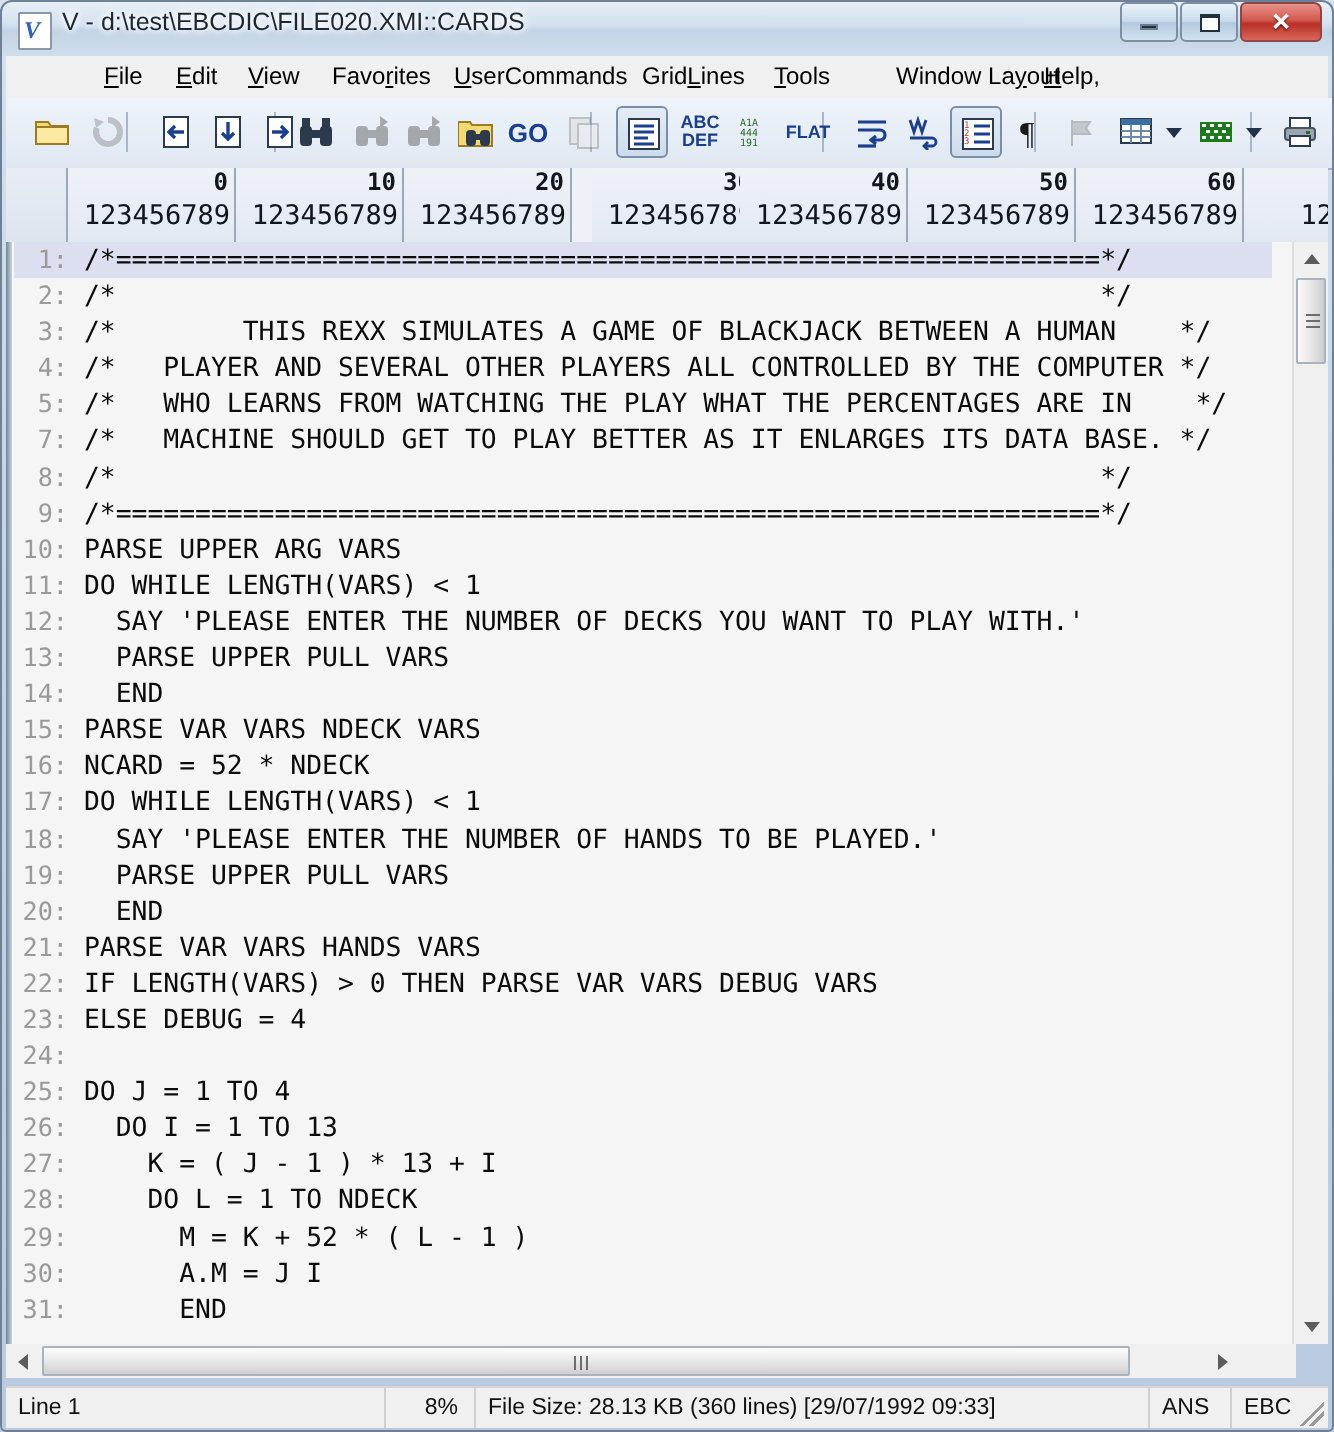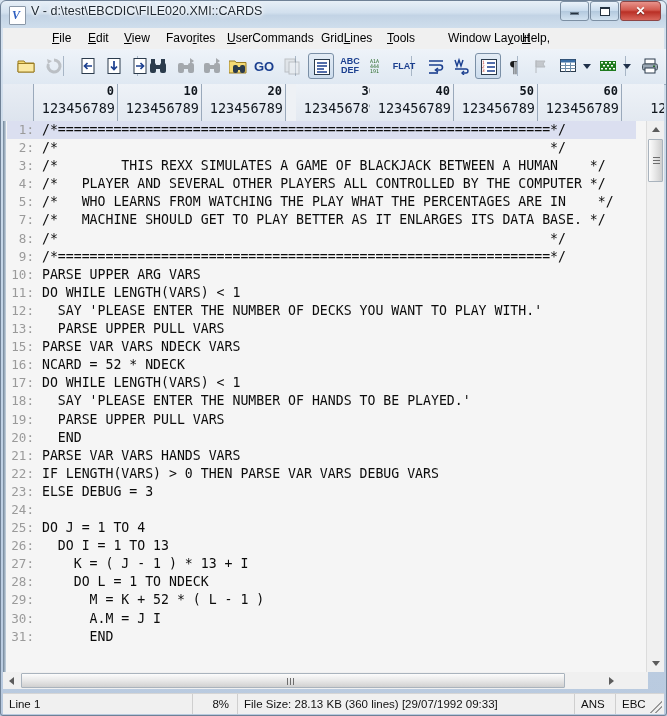--- a/index.html
+++ b/index.html
@@ -592,29 +592,30 @@
         <div class="crow"><span class="ln">3:</span><span class="cl"> /*        THIS REXX SIMULATES A GAME OF BLACKJACK BETWEEN A HUMAN    */</span></div>
         <div class="crow"><span class="ln">4:</span><span class="cl"> /*   PLAYER AND SEVERAL OTHER PLAYERS ALL CONTROLLED BY THE COMPUTER */</span></div>
         <div class="crow"><span class="ln">5:</span><span class="cl"> /*   WHO LEARNS FROM WATCHING THE PLAY WHAT THE PERCENTAGES ARE IN    */</span></div>
         <div class="crow"><span class="ln">7:</span><span class="cl"> /*   MACHINE SHOULD GET TO PLAY BETTER AS IT ENLARGES ITS DATA BASE. */</span></div>
         <div class="crow"><span class="ln">8:</span><span class="cl"> /*                                                              */</span></div>
         <div class="crow"><span class="ln">9:</span><span class="cl"> /*==============================================================*/</span></div>
         <div class="crow"><span class="ln">10:</span><span class="cl"> PARSE UPPER ARG VARS</span></div>
         <div class="crow"><span class="ln">11:</span><span class="cl"> DO WHILE LENGTH(VARS) &lt; 1</span></div>
         <div class="crow"><span class="ln">12:</span><span class="cl">   SAY 'PLEASE ENTER THE NUMBER OF DECKS YOU WANT TO PLAY WITH.'</span></div>
         <div class="crow"><span class="ln">13:</span><span class="cl">   PARSE UPPER PULL VARS</span></div>
+        <div class="crow"><span class="ln">14:</span><span class="cl">   END</span></div>
         <div class="crow"><span class="ln">15:</span><span class="cl"> PARSE VAR VARS NDECK VARS</span></div>
         <div class="crow"><span class="ln">16:</span><span class="cl"> NCARD = 52 * NDECK</span></div>
         <div class="crow"><span class="ln">17:</span><span class="cl"> DO WHILE LENGTH(VARS) &lt; 1</span></div>
         <div class="crow"><span class="ln">18:</span><span class="cl">   SAY 'PLEASE ENTER THE NUMBER OF HANDS TO BE PLAYED.'</span></div>
         <div class="crow"><span class="ln">19:</span><span class="cl">   PARSE UPPER PULL VARS</span></div>
         <div class="crow"><span class="ln">20:</span><span class="cl">   END</span></div>
         <div class="crow"><span class="ln">21:</span><span class="cl"> PARSE VAR VARS HANDS VARS</span></div>
         <div class="crow"><span class="ln">22:</span><span class="cl"> IF LENGTH(VARS) &gt; 0 THEN PARSE VAR VARS DEBUG VARS</span></div>
-        <div class="crow"><span class="ln">23:</span><span class="cl"> ELSE DEBUG = 3</span></div>
+        <div class="crow"><span class="ln">23:</span><span class="cl"> ELSE DEBUG = 4</span></div>
         <div class="crow"><span class="ln">24:</span><span class="cl"> </span></div>
         <div class="crow"><span class="ln">25:</span><span class="cl"> DO J = 1 TO 4</span></div>
         <div class="crow"><span class="ln">26:</span><span class="cl">   DO I = 1 TO 13</span></div>
         <div class="crow"><span class="ln">27:</span><span class="cl">     K = ( J - 1 ) * 13 + I</span></div>
         <div class="crow"><span class="ln">28:</span><span class="cl">     DO L = 1 TO NDECK</span></div>
         <div class="crow"><span class="ln">29:</span><span class="cl">       M = K + 52 * ( L - 1 )</span></div>
         <div class="crow"><span class="ln">30:</span><span class="cl">       A.M = J I</span></div>
         <div class="crow"><span class="ln">31:</span><span class="cl">       END</span></div>
       </div>
 

